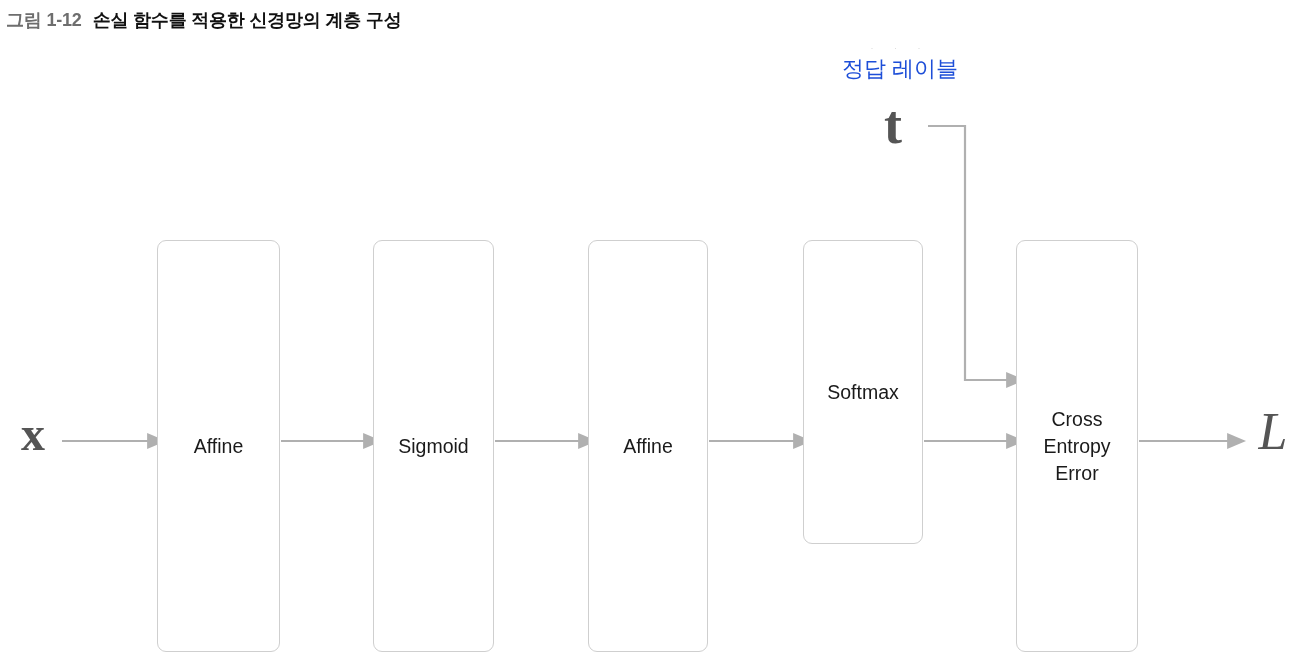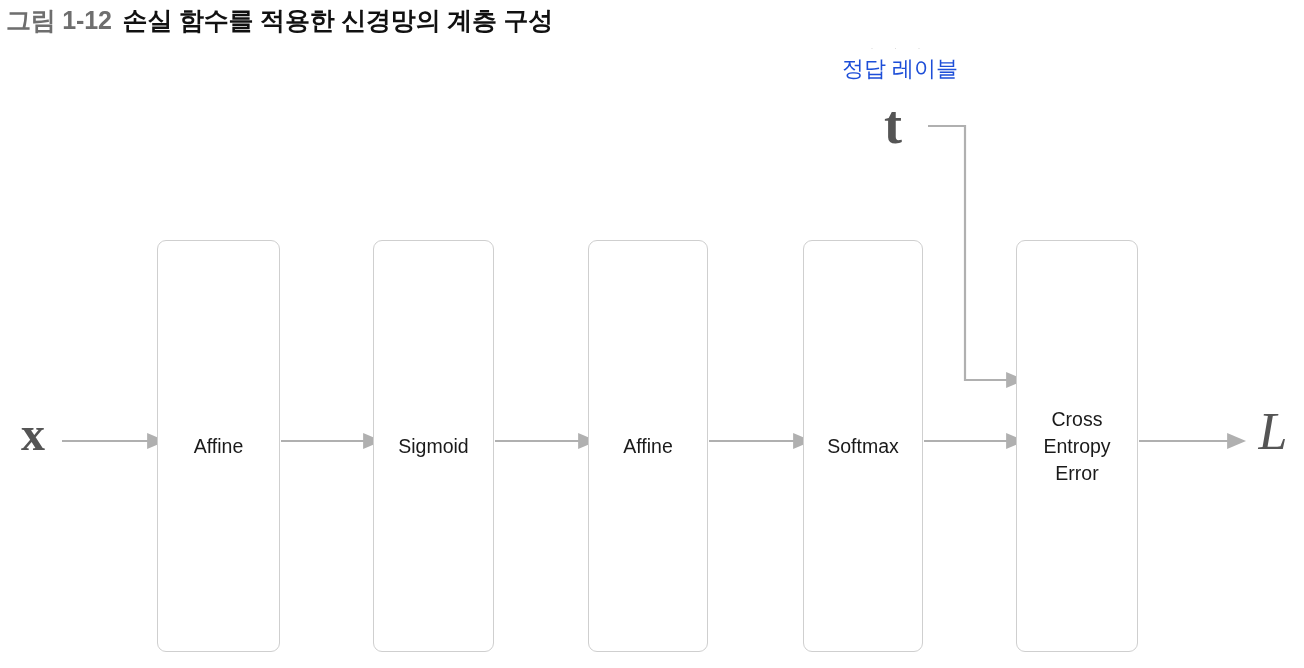--- a/index.html
+++ b/index.html
@@ -14,21 +14,21 @@
     overflow: hidden;
     font-family: "Liberation Sans", "DejaVu Sans", sans-serif;
     -webkit-font-smoothing: antialiased;
   }
 
   
   #caption {
     position: absolute;
     left: 6px;
     top: 5px;
-    font-size: 25px;
+    font-size: 18px;
     font-weight: bold;
     letter-spacing: -0.2px;
     white-space: nowrap;
     line-height: 30px;
   }
   #caption .fig-num {
     color: #6e6e6e;
   }
   #caption .fig-title {
     color: #111111;
@@ -60,21 +60,21 @@
     font-size: 19.5px;
     color: #1a1a1a;
     line-height: 27px;
     font-weight: normal;
     white-space: pre-line;
   }
 
   .box-affine1  { left: 157px;  top: 240px; width: 123px; height: 412px; }
   .box-sigmoid  { left: 373px;  top: 240px; width: 121px; height: 412px; }
   .box-affine2  { left: 588px;  top: 240px; width: 120px; height: 412px; }
-  .box-softmax  { left: 803px;  top: 240px; width: 120px; height: 412px; }
+  .box-softmax  { left: 803px;  top: 240px; width: 120px; height: 304px; }
   .box-cee      { left: 1016px; top: 240px; width: 122px; height: 412px; }
 
   
   .math-symbol {
     position: absolute;
     color: #555555;
     font-family: "Liberation Serif", "DejaVu Serif", serif;
     font-weight: bold;
     line-height: 1;
   }

